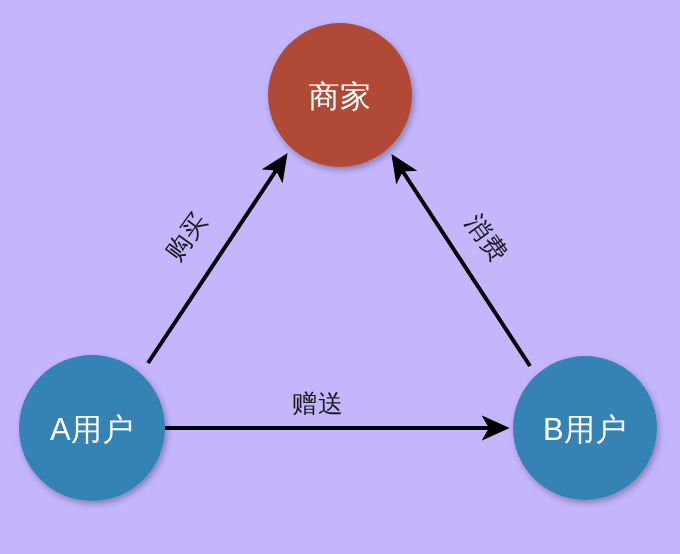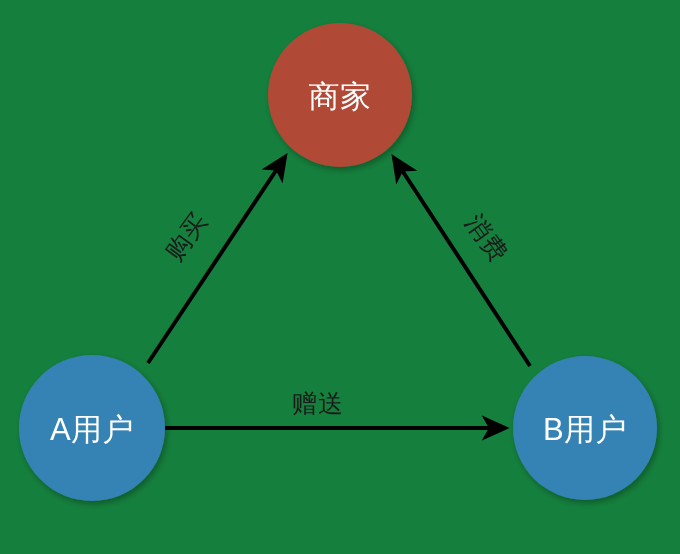--- a/index.html
+++ b/index.html
@@ -8,21 +8,21 @@
     padding: 0;
     background: #ffffff;
   }
   body {
     font-family: "Liberation Sans", "DejaVu Sans", sans-serif;
   }
   #canvas {
     position: relative;
     width: 680px;
     height: 554px;
-    background: #15803d;
+    background: #c4b5fd;
     overflow: hidden;
   }
   svg#diagram {
     position: absolute;
     left: 0;
     top: 0;
     width: 680px;
     height: 554px;
     display: block;
   }

